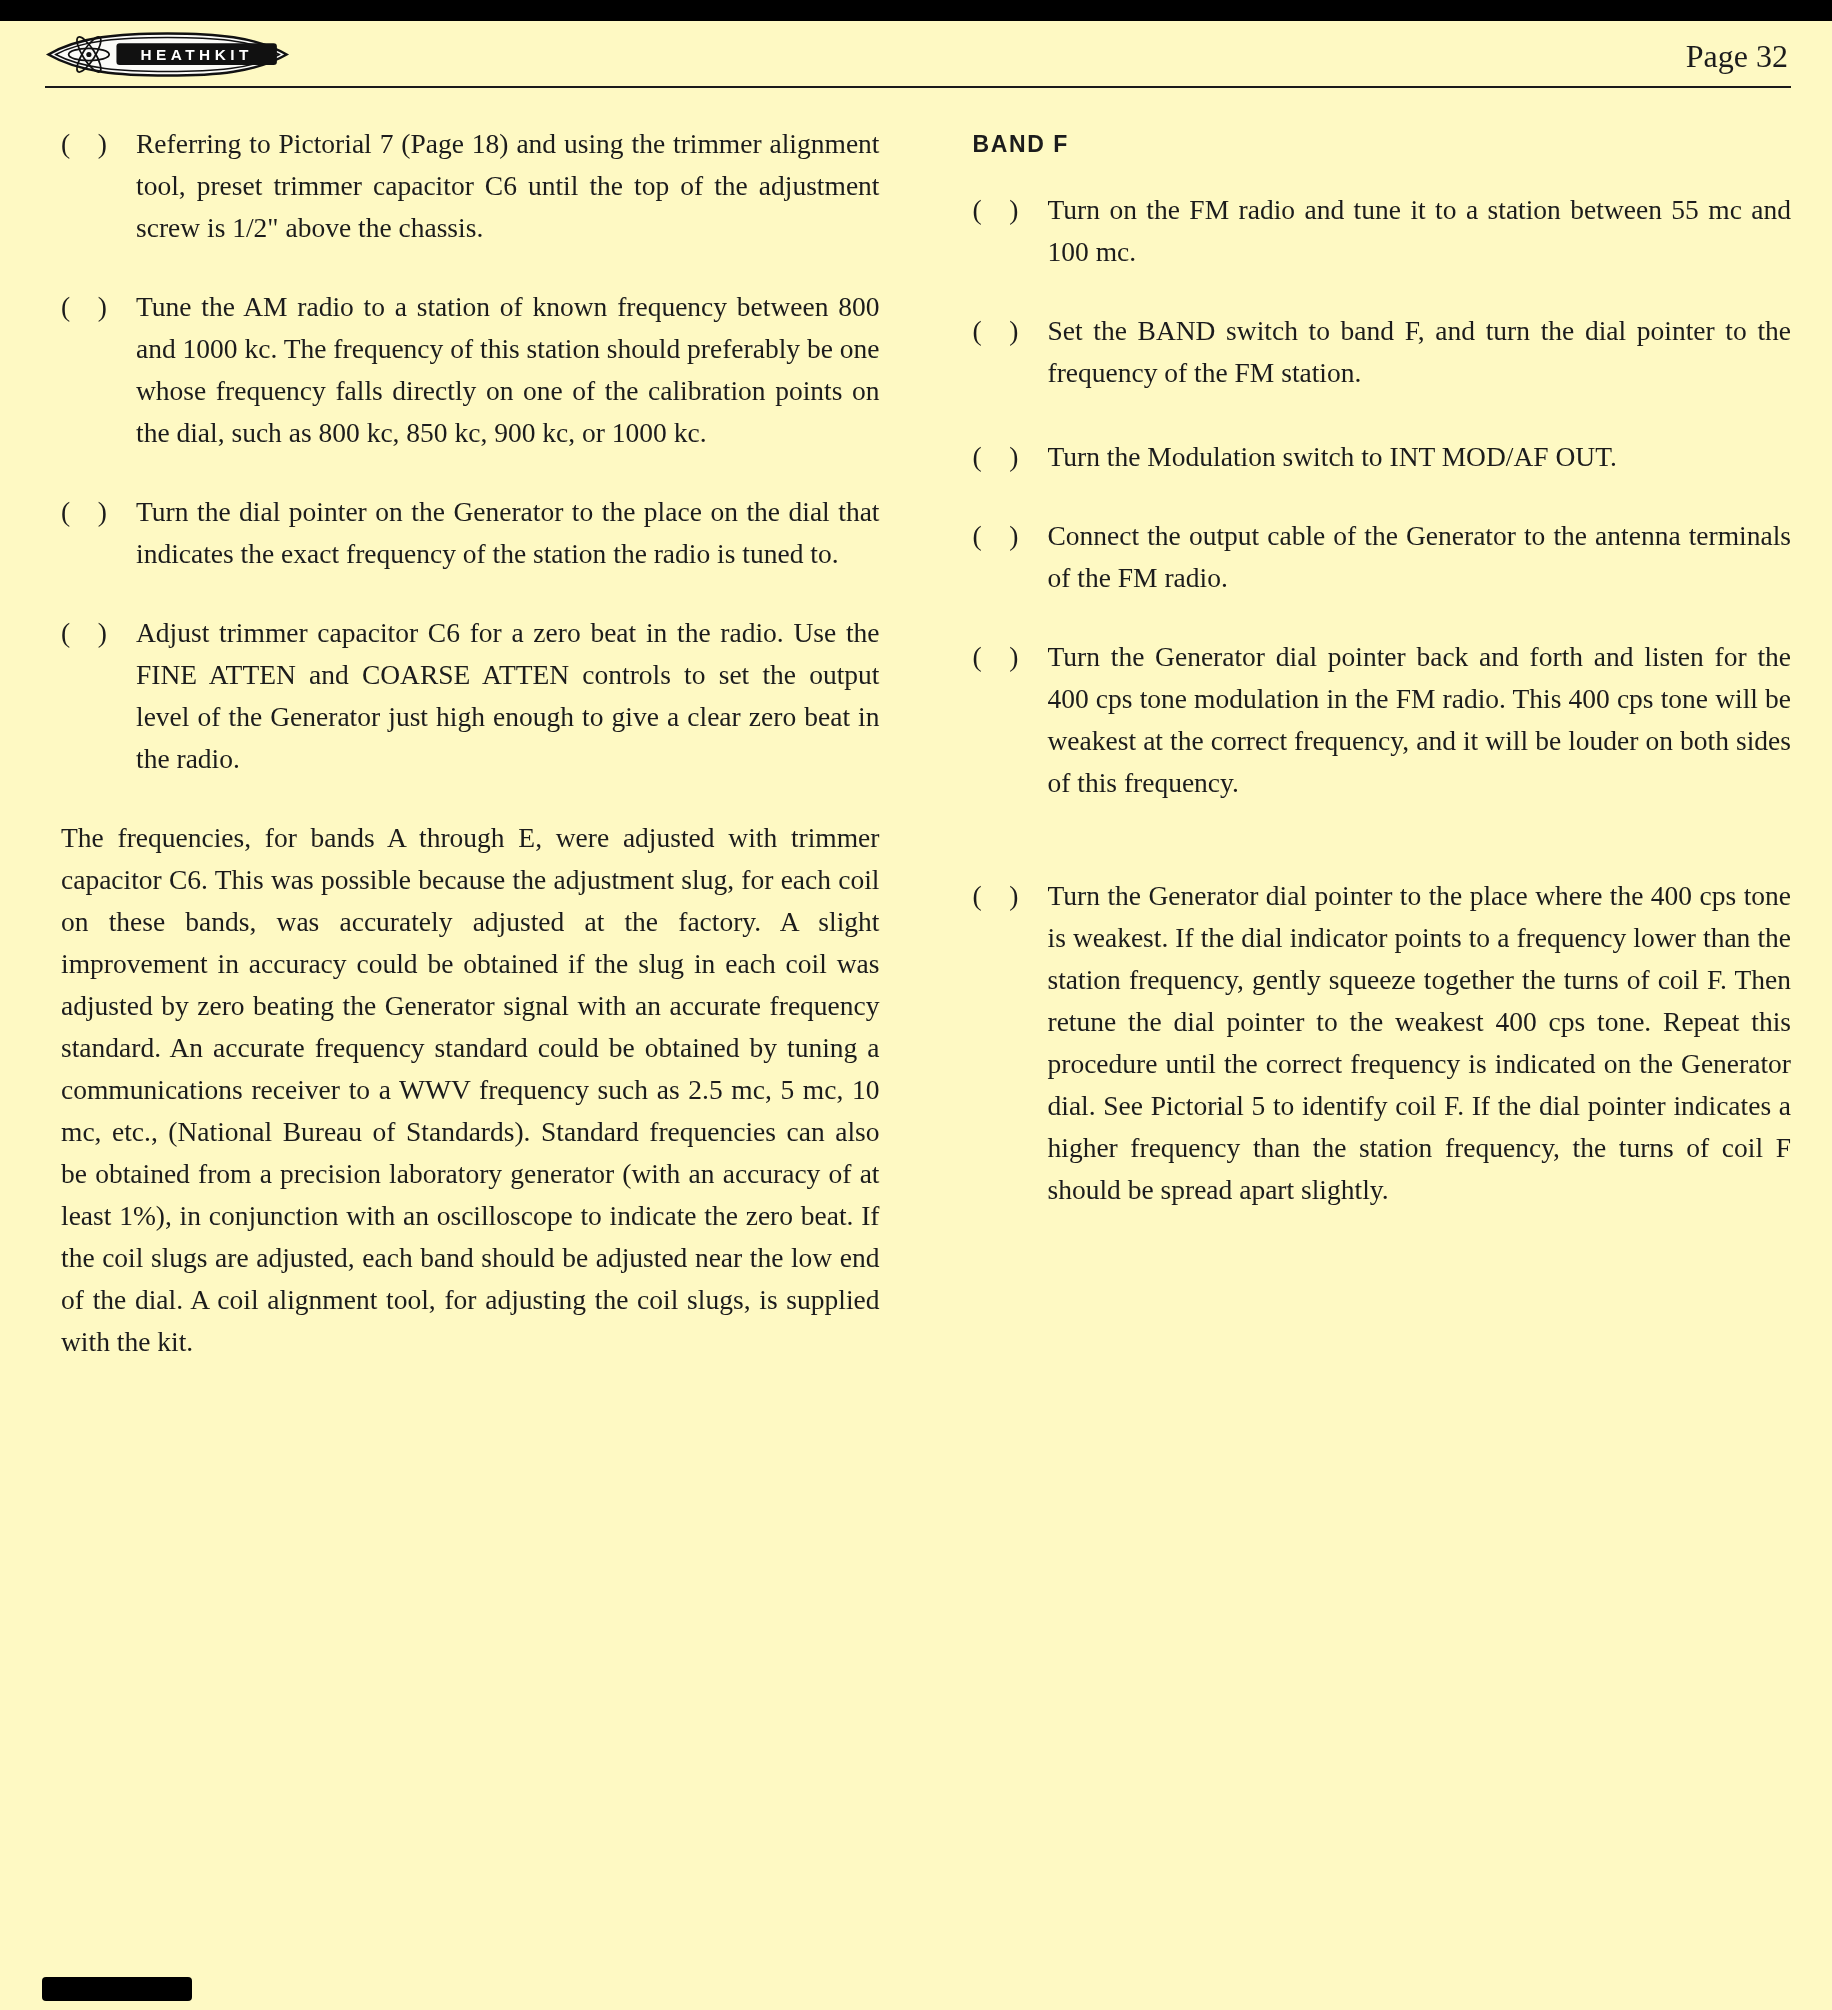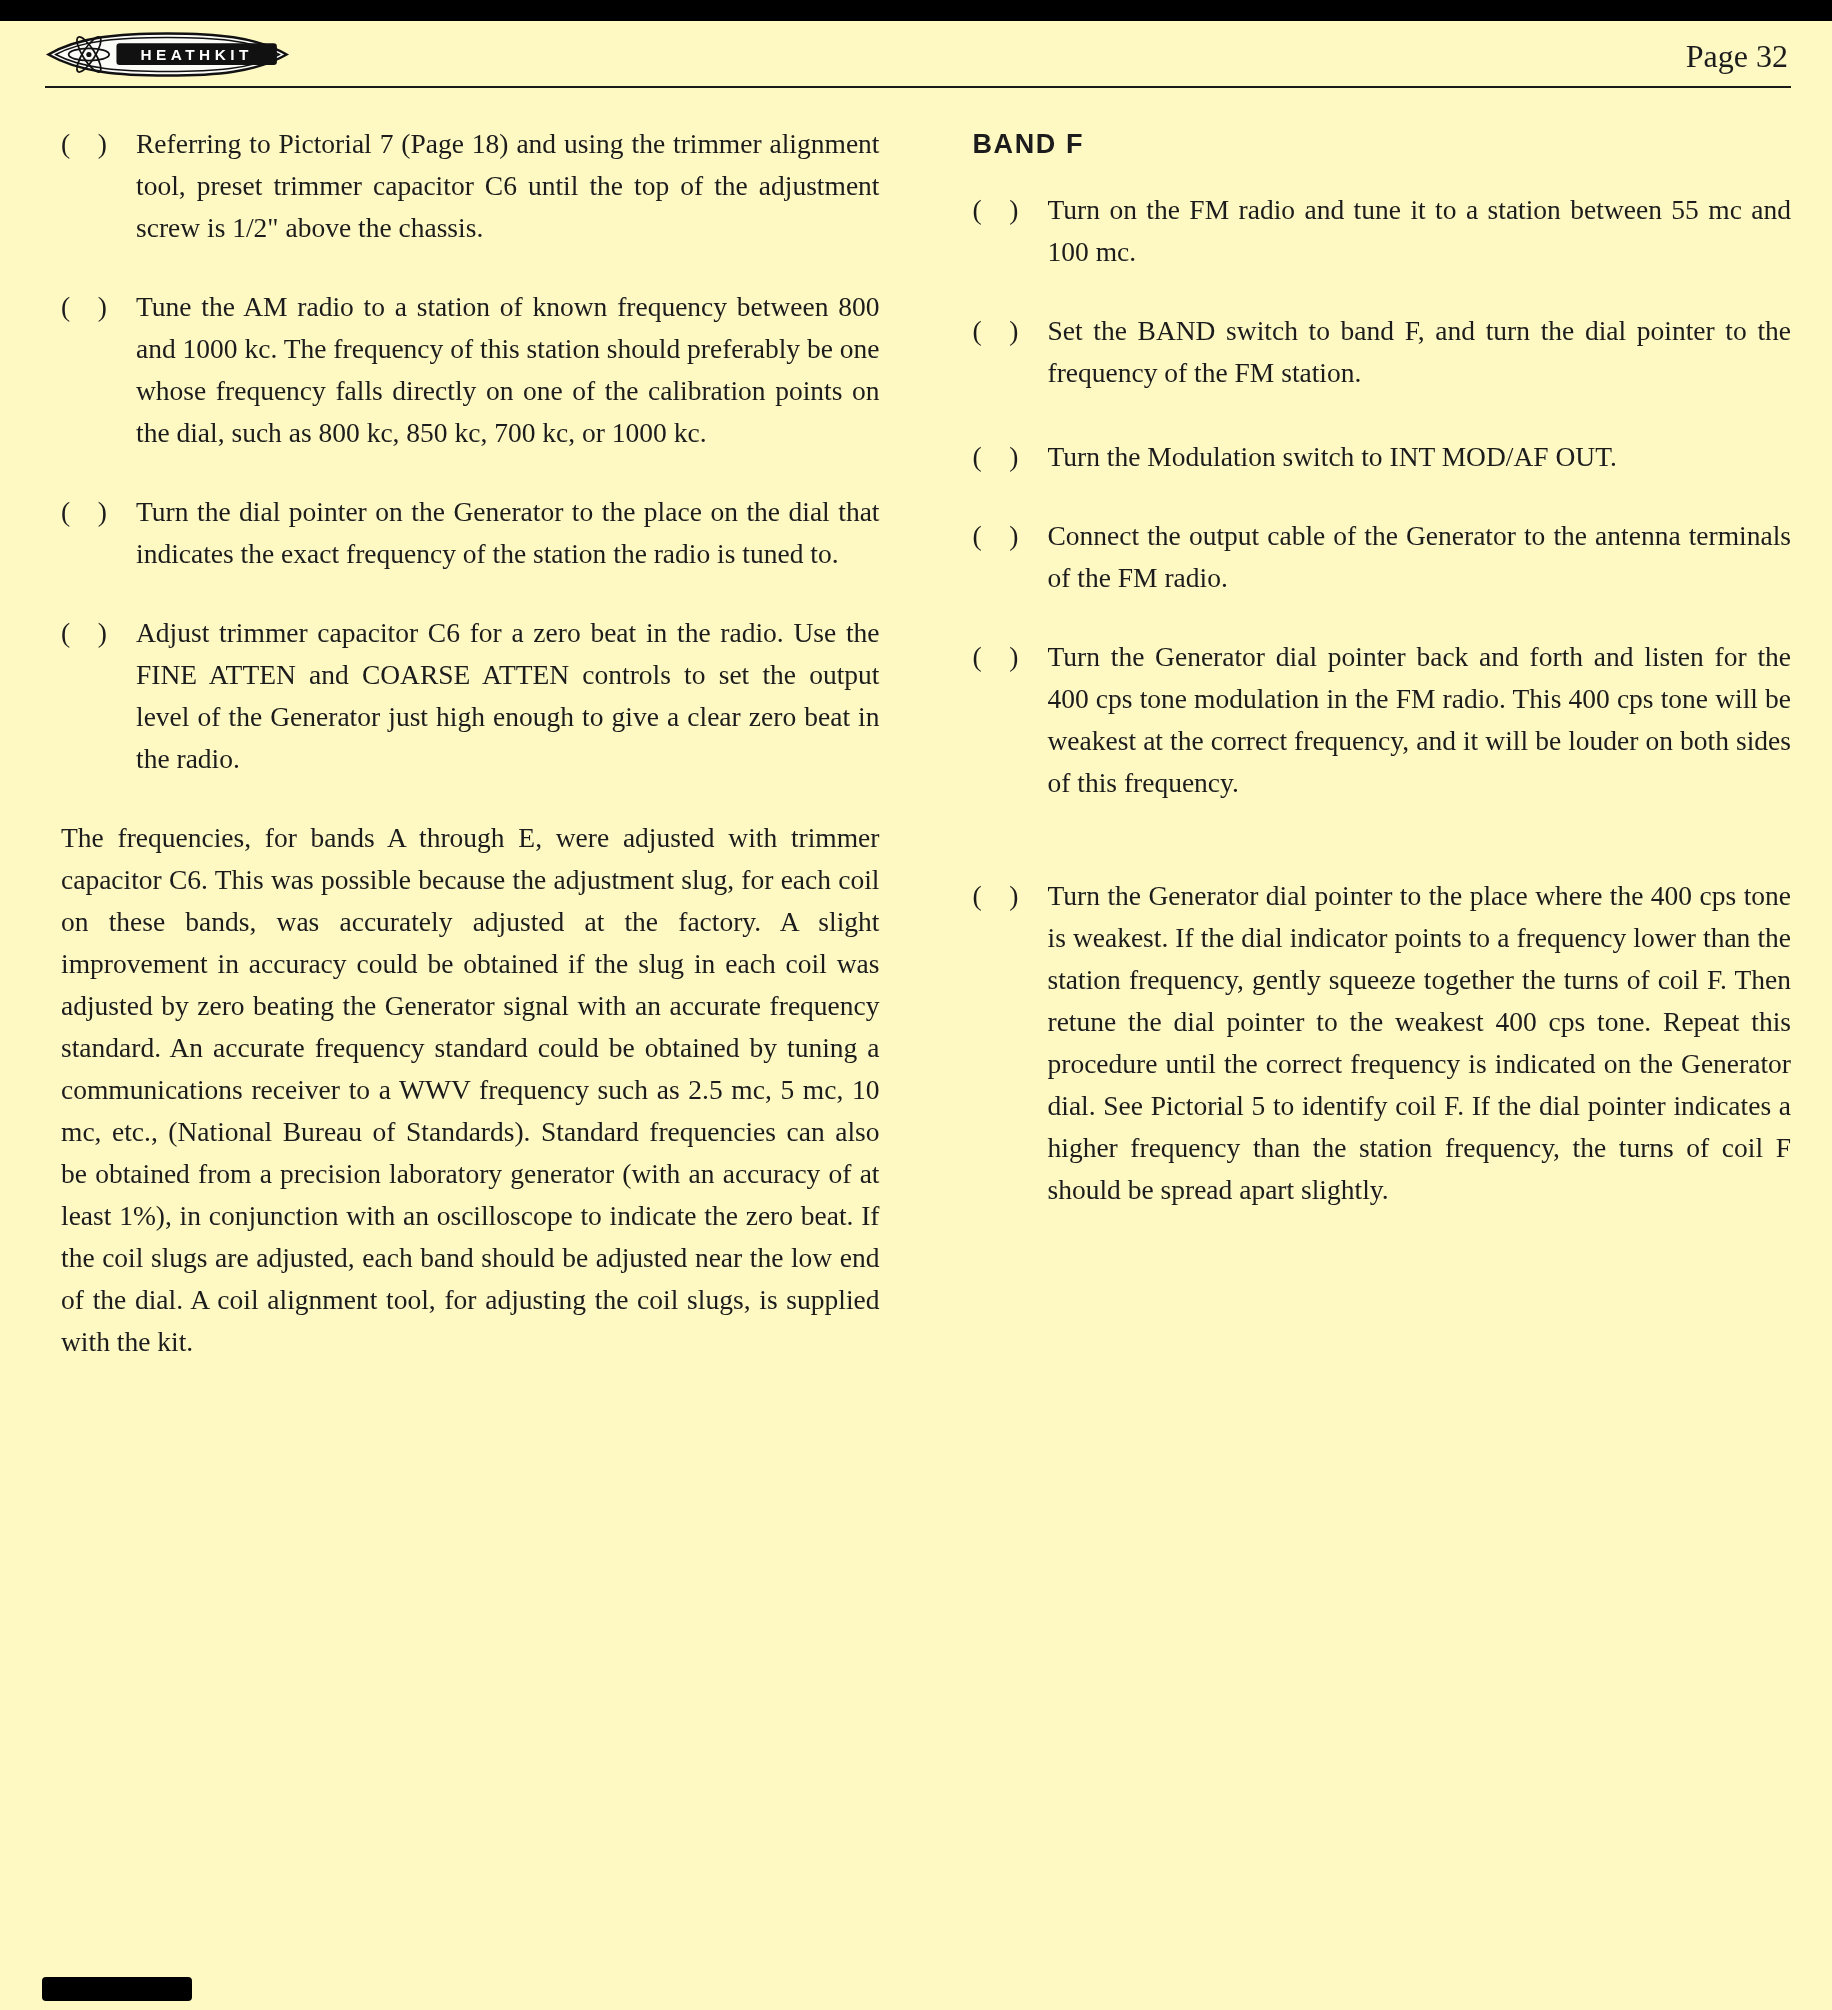--- a/index.html
+++ b/index.html
@@ -28,21 +28,21 @@
 
   .check-item { display:flex; margin:0 0 37px 0; }
   .checkbox { flex:0 0 75px; white-space:pre; }
   .check-text { flex:1 1 auto; text-align:justify; }
 
   .para { margin:0 0 37px 0; text-align:justify; }
   .para:last-child { margin-bottom:0; }
 
   .band-heading {
     font-family:"Liberation Sans", sans-serif;
-    font-weight:bold; font-size:27px; letter-spacing:1.6px;
+    font-weight:bold; font-size:23px; letter-spacing:1.6px;
     margin:0 0 24px 0;
   }
   .intro { margin:0 0 42px 0; text-align:justify; }
 
   .gap-lg { margin-top:42px; }
   .gap-xl { margin-top:71px; }
 
   .closing { margin:3.2px 0 0 0; text-align:justify; text-align-last:justify; }
 </style>
 </head>
@@ -74,21 +74,21 @@
 
     <div class="col">
 
       <div class="check-item">
         <span class="checkbox">( )</span>
         <span class="check-text">Referring to Pictorial 7 (Page 18) and using the trimmer alignment tool, preset trimmer capacitor C6 until the top of the adjustment screw is 1/2" above the chassis.</span>
       </div>
 
       <div class="check-item">
         <span class="checkbox">( )</span>
-        <span class="check-text">Tune the AM radio to a station of known frequency between 800 and 1000 kc. The frequency of this station should preferably be one whose frequency falls directly on one of the calibration points on the dial, such as 800 kc, 850 kc, 700 kc, or 1000 kc.</span>
+        <span class="check-text">Tune the AM radio to a station of known frequency between 800 and 1000 kc. The frequency of this station should preferably be one whose frequency falls directly on one of the calibration points on the dial, such as 800 kc, 850 kc, 900 kc, or 1000 kc.</span>
       </div>
 
       <div class="check-item">
         <span class="checkbox">( )</span>
         <span class="check-text">Turn the dial pointer on the Generator to the place on the dial that indicates the exact frequency of the station the radio is tuned to.</span>
       </div>
 
       <div class="check-item">
         <span class="checkbox">( )</span>
         <span class="check-text">Adjust trimmer capacitor C6 for a zero beat in the radio. Use the FINE ATTEN and COARSE ATTEN controls to set the output level of the Generator just high enough to give a clear zero beat in the radio.</span>

